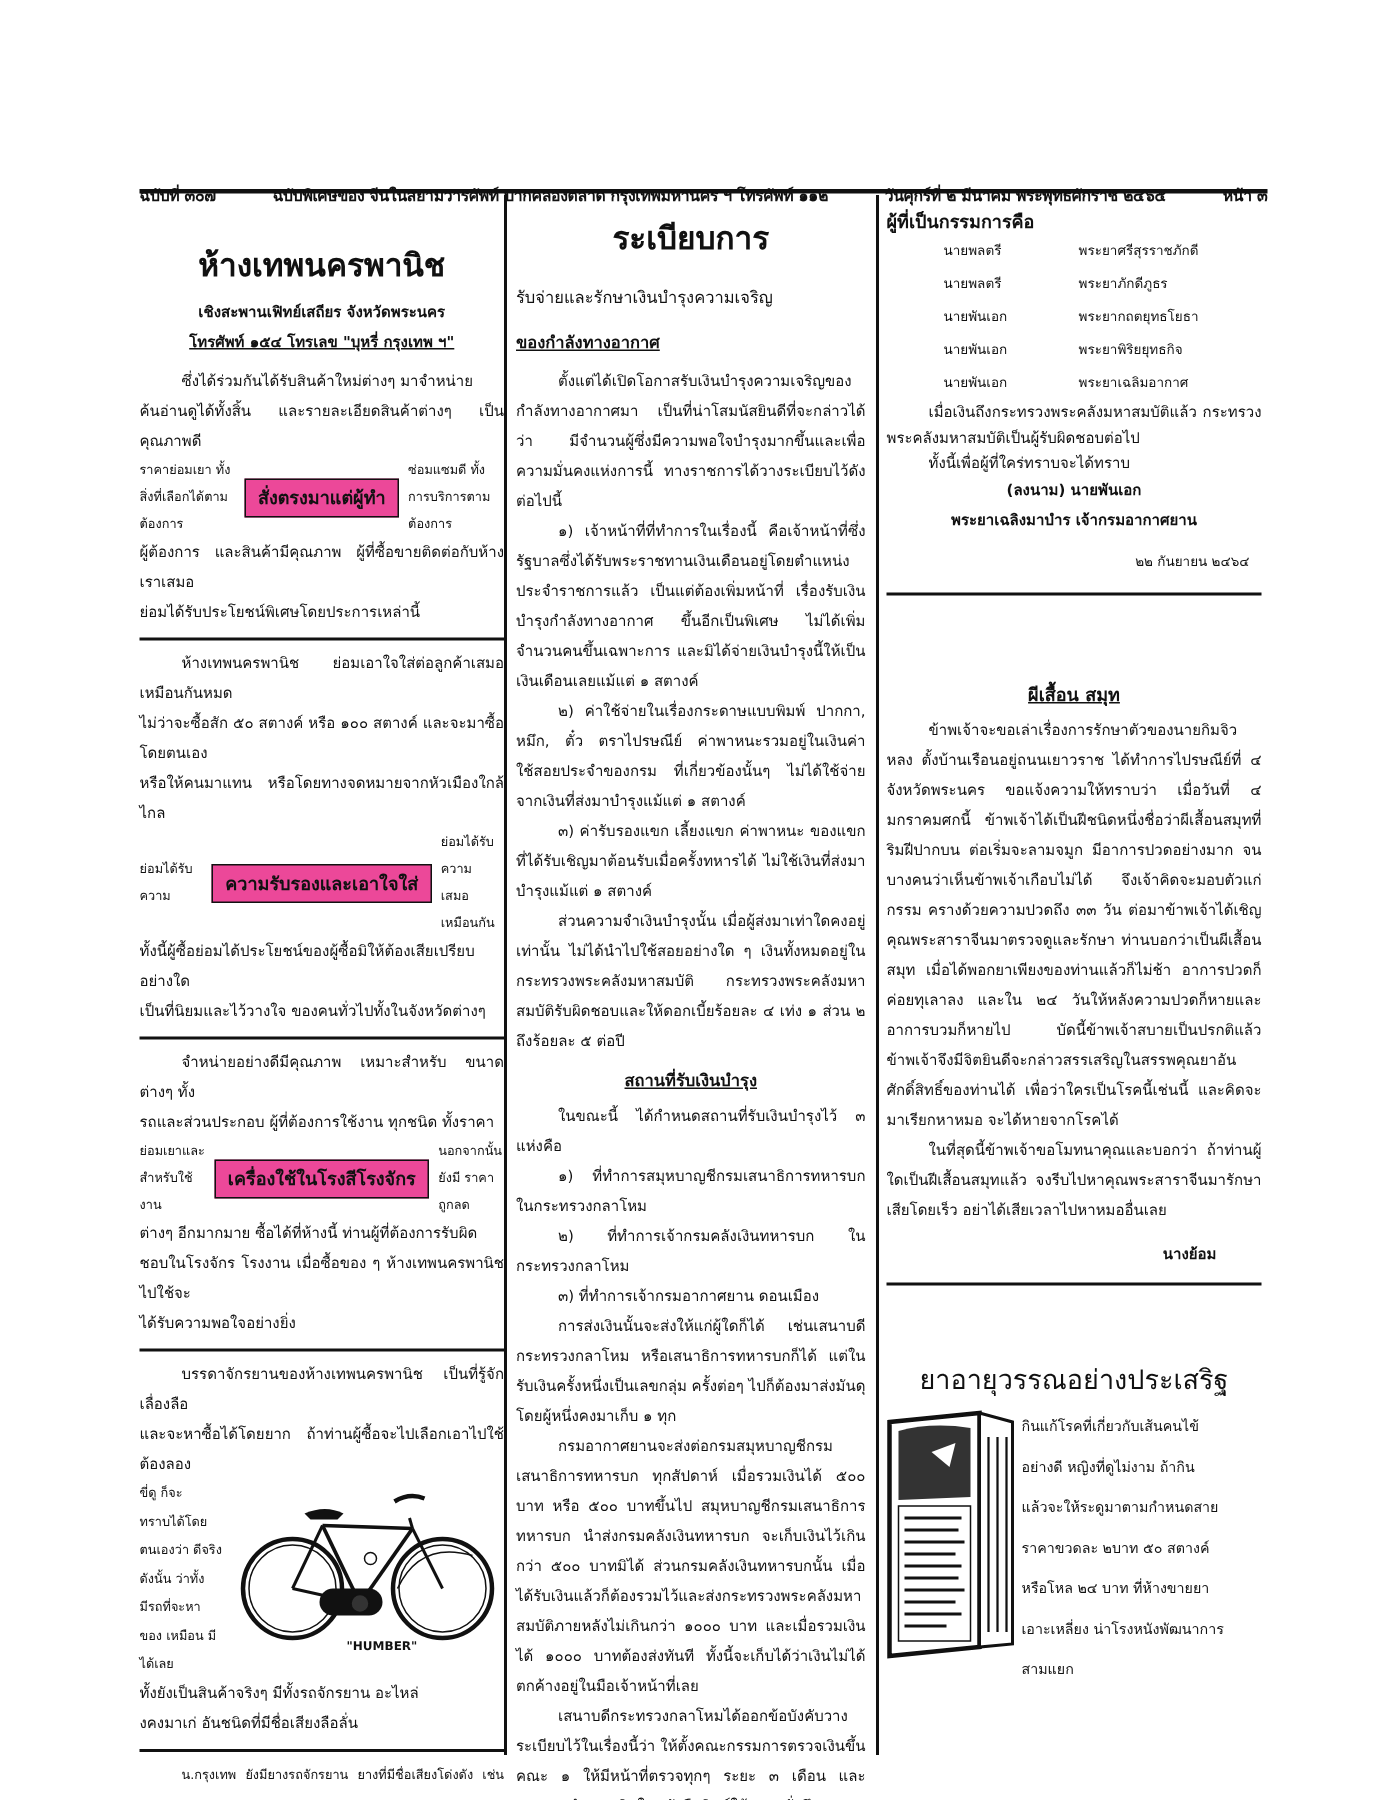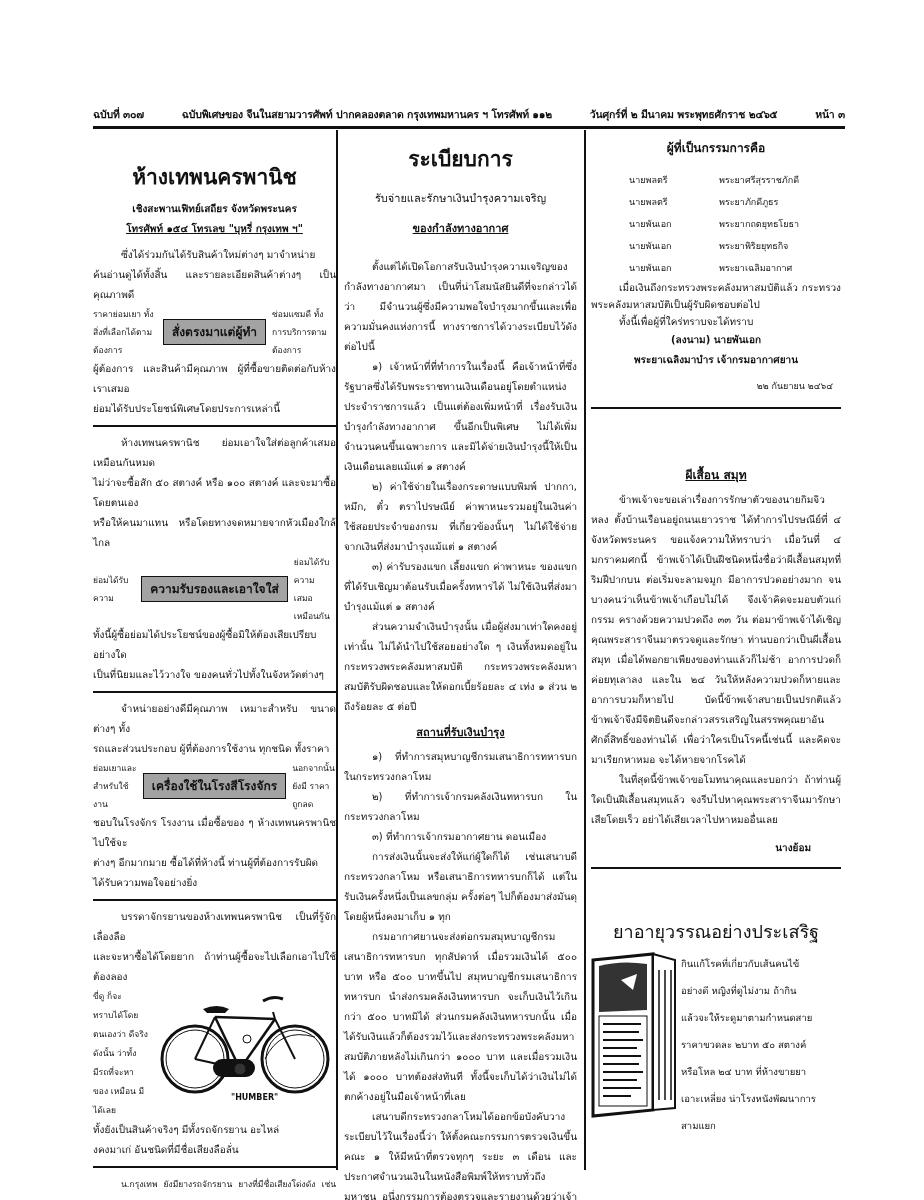--- a/index.html
+++ b/index.html
@@ -1,37 +1,37 @@
 <!DOCTYPE html>
 <html><head>
 <meta charset="utf-8">
 <style>
   html, body { margin:0; padding:0; background:#ffffff; }
   body { width:924px; height:1200px; position:relative; overflow:hidden;
          font-family:"DejaVu Sans", sans-serif; color:#111; }
   .page { position:absolute; left:0; top:0; width:924px; height:1200px; background:#fff; }
-  .header { position:absolute; left:93px; top:102px; width:752px; height:24px;
+  .header { position:absolute; left:93px; top:118px; width:752px; height:24px;
             display:flex; align-items:center; justify-content:space-between;
             font-size:10.5px; font-weight:bold; letter-spacing:-0.2px; white-space:nowrap; }
   .header-rule { position:absolute; left:93px; top:126px; width:752px; height:3px; background:#111; }
   .col { position:absolute; top:132px; }
   .col-left { left:93px; width:243px; }
   .col-mid { left:338px; width:245px; }
   .col-right { left:587px; width:258px; }
   .vrule { position:absolute; width:2px; background:#111; }
   .vr1 { left:336px; top:130px; height:1040px; }
   .vr2 { left:584px; top:130px; height:1040px; }
   .p { font-size:10px; line-height:20px; text-align:justify; margin:0; }
   .indent { text-indent:28px; }
   .center { text-align:center; }
   .title-big { font-size:21px; font-weight:bold; text-align:center; margin:2px; }
-  .title-mid { font-size:11px; font-weight:bold; text-align:center; margin:12px; }
+  .title-mid { font-size:11px; font-weight:bold; text-align:left; margin:0; }
   .hr { height:2px; background:#111; margin:6px 0; }
   .boxed { border:1.5px solid #111; padding:3px 8px; font-size:12px; font-weight:bold;
-           display:inline-block; background:#a3a3a3; }
+           display:inline-block; background:#ec4899; }
   .box-row { display:flex; align-items:center; gap:6px; font-size:8.5px; line-height:18px; }
   .box-row .side { flex:1; }
   .committee { display:grid; grid-template-columns:90px 1fr; font-size:9px; line-height:22px;
                font-weight:normal; padding-left:38px; }
   .underline-title { font-size:11px; font-weight:bold; text-align:center; text-decoration:underline; margin:6px 0; }
   .img-box { position:relative; }
   svg { display:block; }
   .sig { text-align:right; font-size:10px; font-weight:bold; padding-right:30px; }
   .date { text-align:right; font-size:9px; padding-right:8px; }
   .ad-title { font-size:18px; font-weight:normal; text-align:center; margin:0; }
@@ -84,22 +84,22 @@
     </div>
     <div class="hr"></div>
     <div>
       <p class="p indent">จำหน่ายอย่างดีมีคุณภาพ เหมาะสำหรับ ขนาดต่างๆ ทั้ง</p>
       <p class="p">รถและส่วนประกอบ ผู้ที่ต้องการใช้งาน ทุกชนิด ทั้งราคา</p>
       <div class="box-row">
         <span class="side">ย่อมเยาและสำหรับใช้งาน</span>
         <span class="boxed">เครื่องใช้ในโรงสีโรงจักร</span>
         <span class="side">นอกจากนั้นยังมี ราคา ถูกลด</span>
       </div>
+      <p class="p">ต่างๆ อีกมากมาย ซื้อได้ที่ห้างนี้ ท่านผู้ที่ต้องการรับผิด</p>
       <p class="p">ชอบในโรงจักร โรงงาน เมื่อซื้อของ ๆ ห้างเทพนครพานิชไปใช้จะ</p>
-      <p class="p">ต่างๆ อีกมากมาย ซื้อได้ที่ห้างนี้ ท่านผู้ที่ต้องการรับผิด</p>
       <p class="p">ได้รับความพอใจอย่างยิ่ง</p>
     </div>
     <div class="hr"></div>
     <div>
       <p class="p indent">บรรดาจักรยานของห้างเทพนครพานิช เป็นที่รู้จักเลื่องลือ</p>
       <p class="p">และจะหาซื้อได้โดยยาก ถ้าท่านผู้ซื้อจะไปเลือกเอาไปใช้ต้องลอง</p>
       <div style="display:flex">
         <div style="width:62px;font-size:8.5px;line-height:19px">
           <div>ขี่ดู ก็จะ</div>
           <div>ทราบได้โดย</div>
@@ -168,20 +168,21 @@
     <p class="title-big">ระเบียบการ</p>
     <p class="title-mid" style="margin-top:14px;font-weight:normal">รับจ่ายและรักษาเงินบำรุงความเจริญ</p>
     <p class="title-mid" style="margin-top:12px;text-decoration:underline">ของกำลังทางอากาศ</p>
     <div style="height:8px"></div>
     <p class="p indent">ตั้งแต่ได้เปิดโอกาสรับเงินบำรุงความเจริญของกำลังทางอากาศมา เป็นที่น่าโสมนัสยินดีที่จะกล่าวได้ว่า มีจำนวนผู้ซึ่งมีความพอใจบำรุงมากขึ้นและเพื่อความมั่นคงแห่งการนี้ ทางราชการได้วางระเบียบไว้ดังต่อไปนี้</p>
     <p class="p indent">๑) เจ้าหน้าที่ที่ทำการในเรื่องนี้ คือเจ้าหน้าที่ซึ่งรัฐบาลซึ่งได้รับพระราชทานเงินเดือนอยู่โดยตำแหน่งประจำราชการแล้ว เป็นแต่ต้องเพิ่มหน้าที่ เรื่องรับเงินบำรุงกำลังทางอากาศ ขึ้นอีกเป็นพิเศษ ไม่ได้เพิ่มจำนวนคนขึ้นเฉพาะการ และมิได้จ่ายเงินบำรุงนี้ให้เป็นเงินเดือนเลยแม้แต่ ๑ สตางค์</p>
     <p class="p indent">๒) ค่าใช้จ่ายในเรื่องกระดาษแบบพิมพ์ ปากกา, หมึก, ตั๋ว ตราไปรษณีย์ ค่าพาหนะรวมอยู่ในเงินค่าใช้สอยประจำของกรม ที่เกี่ยวข้องนั้นๆ ไม่ได้ใช้จ่ายจากเงินที่ส่งมาบำรุงแม้แต่ ๑ สตางค์</p>
     <p class="p indent">๓) ค่ารับรองแขก เลี้ยงแขก ค่าพาหนะ ของแขกที่ได้รับเชิญมาต้อนรับเมื่อครั้งทหารได้ ไม่ใช้เงินที่ส่งมาบำรุงแม้แต่ ๑ สตางค์</p>
     <p class="p indent">ส่วนความจำเงินบำรุงนั้น เมื่อผู้ส่งมาเท่าใดคงอยู่เท่านั้น ไม่ได้นำไปใช้สอยอย่างใด ๆ เงินทั้งหมดอยู่ในกระทรวงพระคลังมหาสมบัติ กระทรวงพระคลังมหาสมบัติรับผิดชอบและให้ดอกเบี้ยร้อยละ ๔ เท่ง ๑ ส่วน ๒ ถึงร้อยละ ๕ ต่อปี</p>
     <p class="underline-title">สถานที่รับเงินบำรุง</p>
+    <p class="p indent">ในขณะนี้ ได้กำหนดสถานที่รับเงินบำรุงไว้ ๓ แห่งคือ</p>
     <p class="p indent">๑) ที่ทำการสมุหบาญชีกรมเสนาธิการทหารบก ในกระทรวงกลาโหม</p>
     <p class="p indent">๒) ที่ทำการเจ้ากรมคลังเงินทหารบก ในกระทรวงกลาโหม</p>
     <p class="p indent">๓) ที่ทำการเจ้ากรมอากาศยาน ดอนเมือง</p>
     <p class="p indent">การส่งเงินนั้นจะส่งให้แก่ผู้ใดก็ได้ เช่นเสนาบดีกระทรวงกลาโหม หรือเสนาธิการทหารบกก็ได้ แต่ในรับเงินครั้งหนึ่งเป็นเลขกลุ่ม ครั้งต่อๆ ไปก็ต้องมาส่งมันดุ โดยผู้หนึ่งคงมาเก็บ ๑ ทุก</p>
     <p class="p indent">กรมอากาศยานจะส่งต่อกรมสมุหบาญชีกรมเสนาธิการทหารบก ทุกสัปดาห์ เมื่อรวมเงินได้ ๕๐๐ บาท หรือ ๕๐๐ บาทขึ้นไป สมุหบาญชีกรมเสนาธิการทหารบก นำส่งกรมคลังเงินทหารบก จะเก็บเงินไว้เกินกว่า ๕๐๐ บาทมิได้ ส่วนกรมคลังเงินทหารบกนั้น เมื่อได้รับเงินแล้วก็ต้องรวมไว้และส่งกระทรวงพระคลังมหาสมบัติภายหลังไม่เกินกว่า ๑๐๐๐ บาท และเมื่อรวมเงินได้ ๑๐๐๐ บาทต้องส่งทันที ทั้งนี้จะเก็บได้ว่าเงินไม่ได้ตกค้างอยู่ในมือเจ้าหน้าที่เลย</p>
     <p class="p indent">เสนาบดีกระทรวงกลาโหมได้ออกข้อบังคับวางระเบียบไว้ในเรื่องนี้ว่า ให้ตั้งคณะกรรมการตรวจเงินขึ้นคณะ ๑ ให้มีหน้าที่ตรวจทุกๆ ระยะ ๓ เดือน และประกาศจำนวนเงินในหนังสือพิมพ์ให้ทราบทั่วถึงมหาชน อนึ่งกรรมการต้องตรวจและรายงานด้วยว่าเจ้าหน้าที่ต่างๆ ได้ปฏิบัติไปโดยเคร่งครัดหรือไม่ สมควรเปลี่ยนแปลงระเบียบการอย่างไรบ้าง รายงานนี้ส่งผ่านเสนาธิการทหารบก และเสนอต่อเสนาบดีเพื่อสั่งการให้เป็นไปในทางที่สมควร อนึ่งกรรมการคณะนี้เป็นผู้รับผิดชอบว่าเจ้าหน้าที่ได้ทำการไปตรงตามข้อบังคับ และการรับการจ่ายการส่งการรักษาเงินได้เป็นไปในทางที่ชอบด้วยคุณประการ</p>
   </div>
 
   <div class="col col-right" style="padding:0 4px;box-sizing:border-box">
     <p class="title-mid" style="font-size:12px;margin-top:6px">ผู้ที่เป็นกรรมการคือ</p>

